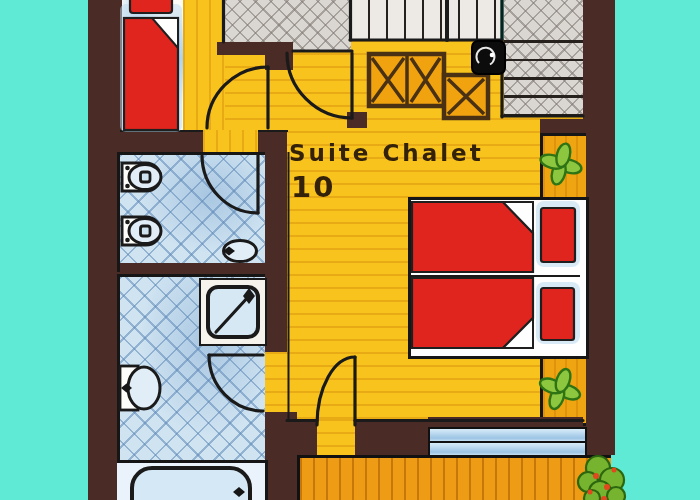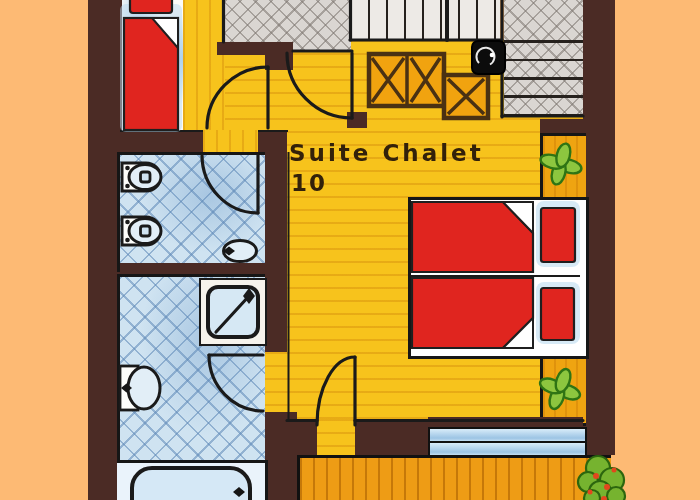--- a/index.html
+++ b/index.html
@@ -1,16 +1,16 @@
 <!DOCTYPE html>
 <html style="--wall: #4b2b25; --floor-yellow: #f7c31c; --floor-grain: #dd9a10; --niche-orange: #efa411; --deck-orange: #ee9c15; --deck-grain: #b86c05; --tile-blue: #cfe3f1; --tile-line: #7fa9cf; --hatch-gray: #dad6d2; --bed-red: #e0251f; --line-black: #1a1a1a; --plant-green: #8dc63f; --bush-green: #76b32f; --berry-red: #e2481d; --window-blue: #9cc4e4; --white-floor: #fcfbf8; --text-brown: #33210a;"><head>
 <meta charset="utf-8">
 <style>
   html,body{margin:0;padding:0;background:#fff;}
-  .stage{position:relative;width:700px;height:500px;background:#fdba74;overflow:hidden;
+  .stage{position:relative;width:700px;height:500px;background:#5eead4;overflow:hidden;
          font-family:"DejaVu Sans",sans-serif;}
   .abs{position:absolute;}
   .wall{background:var(--wall,#4b2b25);}
   .wood-h{background-color:var(--floor-yellow,#f7c31c);
     background-image:repeating-linear-gradient(180deg, rgba(221,154,16,.6) 0 2px, rgba(0,0,0,0) 2px 13px);}
   .wood-v{background-color:var(--floor-yellow,#f7c31c);
     background-image:repeating-linear-gradient(90deg, rgba(221,154,16,.6) 0 2px, rgba(0,0,0,0) 2px 13px);}
   .niche{background-color:var(--niche-orange,#efa411);
     background-image:repeating-linear-gradient(90deg, rgba(204,125,7,.45) 0 2px, rgba(0,0,0,0) 2px 11px);
     border:3px solid #161616;border-right:none;}
@@ -34,21 +34,21 @@
     background-image:
       radial-gradient(ellipse at 95% 45%, rgba(145,195,235,.8), rgba(0,0,0,0) 45%),
       radial-gradient(ellipse at 30% 2%, rgba(145,195,235,.6), rgba(0,0,0,0) 35%);}
   .bedbox{background:#fff;border:3px solid #161616;}
   .tubarea{background-color:#eaf3fb;
     background-image:radial-gradient(ellipse at 50% 85%, rgba(150,190,225,.55), rgba(0,0,0,0) 60%);
     border-top:3px solid #161616;border-right:3px solid #161616;}
   .winbar{background:linear-gradient(180deg,#d8ecf9 0%,#9cc4e4 70%,#cfe6f6 100%);border:2px solid #111;}
   .title1{position:absolute;left:289px;top:140px;font-size:23px;font-weight:bold;
           letter-spacing:3px;color:var(--text-brown,#33210a);}
-  .title2{position:absolute;left:291px;top:170px;font-size:23px;font-weight:bold;
+  .title2{position:absolute;left:291px;top:170px;font-size:29px;font-weight:bold;
           letter-spacing:2px;color:var(--text-brown,#33210a);display:flex;gap:26px;}
   svg.overlay{position:absolute;left:0;top:0;}
   .ln{stroke:#1a1a1a;stroke-width:3.2;fill:none;stroke-linecap:round;}
   .ln2{stroke:#1a1a1a;stroke-width:2.2;fill:none;}
   .lnthin{stroke:#1a1a1a;stroke-width:2;fill:none;}
   .fixt{fill:#fdfdfa;stroke:#1a1a1a;stroke-width:3;}
   .fixtblue{fill:#e2eef7;stroke:#1a1a1a;stroke-width:3;}
   .redf{fill:var(--bed-red,#e0251f);stroke:#1f1f1f;stroke-width:2.2;}
   .wht{fill:#fff;stroke:#1f1f1f;stroke-width:2;}
   .wdfill{fill:#f1a30f;stroke:#4a3113;stroke-width:4.5;}

